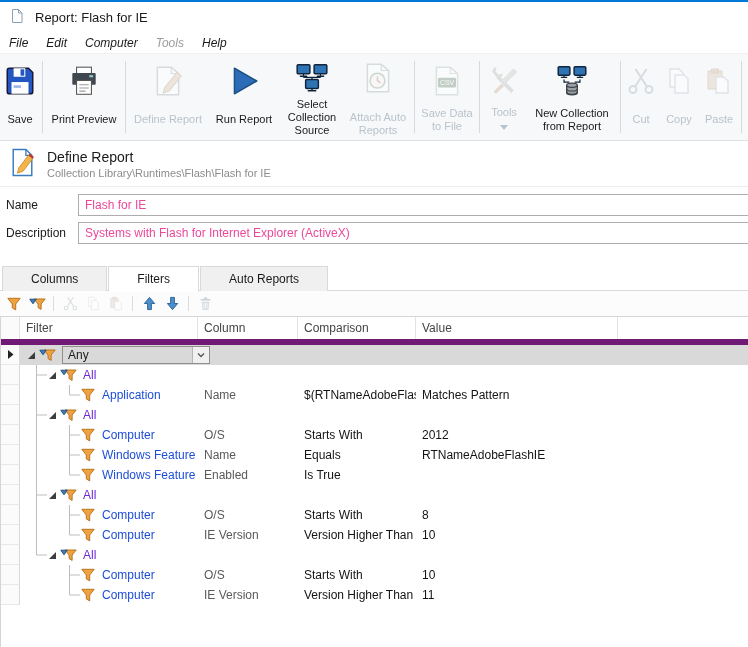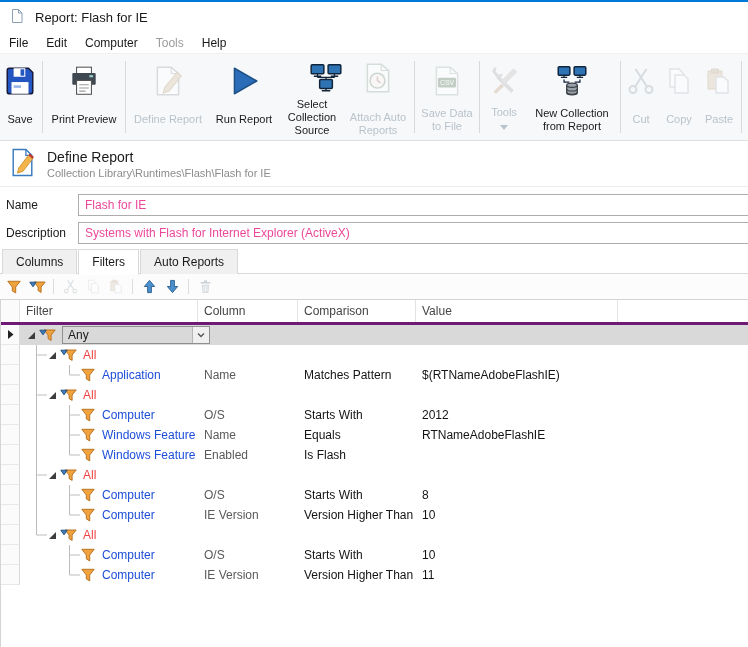--- a/index.html
+++ b/index.html
@@ -4,21 +4,21 @@
 <style>
   html,body{margin:0;padding:0;}
   body{width:748px;height:647px;overflow:hidden;background:#fff;
        font-family:"Liberation Sans",sans-serif;font-size:12px;color:#1a1a1a;}
   .window{width:748px;height:647px;box-sizing:border-box;border-top:2px solid #0079d8;
           display:flex;flex-direction:column;background:#fff;overflow:hidden;}
   
   .titlebar{height:30px;flex:none;display:flex;align-items:center;gap:10px;padding-left:9px;background:#fff;}
   .title-text{font-size:13px;}
   
-  .menubar{height:21px;flex:none;display:flex;align-items:center;background:#fff;}
+  .menubar{height:21px;flex:none;display:flex;align-items:center;background:#fff;font-style:italic;}
   .menu-item{padding:2px 9px;cursor:default;}
   .menu-item.disabled{color:#9b9b9b;}
   
   .toolbar{height:86px;flex:none;display:flex;align-items:stretch;background:#f7f8f9;
            border-top:1px solid #eef0f1;border-bottom:1px solid #dfdfdf;overflow:hidden;}
   .tb-btn{display:flex;flex-direction:column;align-items:center;padding-top:6px;flex:none;box-sizing:border-box;}
   .tb-icon{height:42px;display:flex;align-items:center;justify-content:center;}
   .tb-label{flex:1;display:flex;flex-direction:column;align-items:center;justify-content:center;
             text-align:center;font-size:11px;line-height:13px;padding-bottom:3px;color:#1a1a1a;}
   .tb-btn.disabled .tb-label{color:#b9c3cc;}
@@ -31,46 +31,46 @@
   .breadcrumb{font-size:11px;color:#8c8c8c;margin-top:2px;}
   
   .form{flex:none;padding:7px 0 2px;}
   .form-row{display:flex;align-items:center;margin-bottom:6px;}
   .form-label{width:72px;flex:none;padding-left:6px;}
   .form-input{flex:1;height:20px;border:1px solid #adadad;border-right:none;padding:0 6px;
               font:12px "Liberation Sans",sans-serif;color:#ec4899;outline:none;background:#fff;}
   
   .tabs{flex:none;display:flex;padding-left:2px;position:relative;}
   .tabs::after{content:"";position:absolute;left:0;right:0;bottom:0;height:1px;background:#d9d9d9;}
-  .tab{padding:5px 13px;background:#f0f0f0;border:1px solid #d9d9d9;border-bottom:none;
+  .tab{padding:5px 28px;background:#f0f0f0;border:1px solid #d9d9d9;border-bottom:none;
        margin-right:1px;position:relative;z-index:1;cursor:default;}
   .tab.active{background:#fff;z-index:3;border-bottom:1px solid #fff;margin-bottom:-1px;}
   
   .filter-toolbar{flex:none;display:flex;align-items:center;height:25px;gap:3px;padding-left:4px;
                   background:#fcfcfc;border-bottom:1px solid #d5d5d5;}
   .ft-btn{width:20px;height:20px;display:flex;align-items:center;justify-content:center;}
   .ft-btn.disabled svg{filter:grayscale(70%) opacity(.4);}
   .ft-sep{width:1px;height:15px;background:#dcdcdc;margin:0 3px;}
   
   .grid{flex:1;background:#fff;border-left:1px solid #d5d5d5;overflow:hidden;}
   .grid-header{display:grid;grid-template-columns:19px 178px 100px 118px 202px 1fr;height:22px;
-               border-bottom:3px solid #701a75;background:#fff;}
+               border-bottom:6px solid #701a75;background:#fff;}
   .gh-cell{display:flex;align-items:center;padding-left:6px;color:#454545;border-right:1px solid #e3e3e3;
            overflow:hidden;white-space:nowrap;}
   .gh-cell.sel{padding:0;background:#fbfbfb;}
   .gh-cell.filler{border-right:none;}
   .grid-row{display:grid;grid-template-columns:19px 178px 100px 118px 202px 1fr;height:20px;}
   .grid-row.selected{background:#d9d9d9;}
   .sel-cell{height:20px;box-sizing:border-box;border-right:1px solid #d9d9d9;border-bottom:1px solid #e8e8e8;
             background:#fbfbfb;display:flex;align-items:center;justify-content:center;}
   .tree-cell{display:flex;align-items:center;height:20px;overflow:visible;white-space:nowrap;padding-left:6px;}
   .cell{height:20px;line-height:20px;padding-left:6px;overflow:hidden;white-space:nowrap;color:#5a5a5a;}
   .cell.dark{color:#141414;}
   .tree-label{margin-left:6px;color:#1d4ed8;}
-  .tree-label.group{color:#ef4444;}
+  .tree-label.group{color:#6d28d9;}
   .g{flex:none;display:block;}
   .expander{flex:none;display:flex;width:10px;justify-content:center;margin-right:3px;}
   .funnel-wrap{flex:none;display:flex;}
   .leaf-space{flex:none;width:12px;}
   .combo{display:flex;align-items:center;justify-content:space-between;width:148px;height:18px;
          box-sizing:border-box;border:1px solid #8f8f8f;padding-left:5px;margin-left:6px;background:transparent;}
   .combo-btn{width:16px;height:16px;background:#f0f0f0;border-left:1px solid #b5b5b5;
              display:flex;align-items:center;justify-content:center;}
 </style>
 </head>
@@ -142,21 +142,21 @@
       <div class="tb-btn" style="width: 72px;">
         <div class="tb-icon">
           <svg width="34" height="34" viewBox="0 0 32 32">
             <path d="M7 4 28 16 7 28Z" fill="#2b6cb8" stroke="#1d5186" stroke-width="1.4" stroke-linejoin="round"></path>
           </svg>
         </div>
         <div class="tb-label">
           <span>Run Report</span>
         </div>
       </div>
-      <div class="tb-btn" style="width: 64px; align-items: flex-end;">
+      <div class="tb-btn" style="width: 64px;">
         <div class="tb-icon">
           <svg width="36" height="34" viewBox="0 0 34 32">
             <g fill="#2e74b5" stroke="#10243c" stroke-width="1.4">
               <rect x="3" y="2.5" width="12" height="8.5" rx="1"></rect>
               <rect x="19" y="2.5" width="12" height="8.5" rx="1"></rect>
               <rect x="11" y="16.5" width="12" height="8.5" rx="1"></rect>
             </g>
             <path d="M9 11v3.5M25 11v3.5M9 14.5h16M17 14.5v2" fill="none" stroke="#10243c" stroke-width="1.2"></path>
             <path d="M13 27h8M17 25v2" stroke="#10243c" stroke-width="1.4"></path>
             <path d="M5.5 13.5h7M21.5 13.5h7" stroke="#10243c" stroke-width="1.4"></path>
@@ -283,21 +283,21 @@
       <div class="section-title">Define Report</div>
       <div class="breadcrumb">Collection Library\Runtimes\Flash\Flash for IE</div>
     </div>
   </div>
 
   <div class="form">
     <div class="form-row">
       <span class="form-label">Name</span>
       <input class="form-input" type="text" value="Flash for IE" style="">
     </div>
-    <div class="form-row" style="margin-bottom:3px;">
+    <div class="form-row" style="margin-bottom:20px;">
       <span class="form-label">Description</span>
       <input class="form-input" type="text" value="Systems with Flash for Internet Explorer (ActiveX)" style="">
     </div>
   </div>
 
   <div class="tabs">
       <div class="tab">Columns</div>
       <div class="tab active">Filters</div>
       <div class="tab">Auto Reports</div>
     </div>
@@ -450,22 +450,22 @@
               </svg>
             </span>
             <span class="funnel-wrap">
               <svg width="16" height="16" viewBox="0 0 16 16">
                 <path d="M1.8 2.3h12.4L9.7 8v5.9l-3.4-2V8z" fill="#efa33e" stroke="#bb7322"></path>
               </svg>
             </span>
             <span class="tree-label">Application</span>
           </div>
           <div class="cell ">Name</div>
+          <div class="cell dark">$(RTNameAdobeFlashIE)</div>
           <div class="cell dark">Matches Pattern</div>
-          <div class="cell dark">$(RTNameAdobeFlashIE)</div>
           <div></div>
         </div>
         <div class="grid-row">
           <div class="sel-cell"></div>
           <div class="tree-cell" style="grid-column: 2 / 7;">
             <span style="display: flex;">
               <svg class="g" width="21" height="20">
                 <path d="M10.5 0v20M10.5 10h10.5" stroke="#bdbdbd" fill="none"></path>
               </svg>
             </span>
@@ -550,21 +550,21 @@
               </svg>
             </span>
             <span class="funnel-wrap">
               <svg width="16" height="16" viewBox="0 0 16 16">
                 <path d="M1.8 2.3h12.4L9.7 8v5.9l-3.4-2V8z" fill="#efa33e" stroke="#bb7322"></path>
               </svg>
             </span>
             <span class="tree-label">Windows Feature</span>
           </div>
           <div class="cell ">Enabled</div>
-          <div class="cell dark">Is Flash</div>
+          <div class="cell dark">Is True</div>
           <div class="cell dark"></div>
           <div></div>
         </div>
         <div class="grid-row">
           <div class="sel-cell"></div>
           <div class="tree-cell" style="grid-column: 2 / 7;">
             <span style="display: flex;">
               <svg class="g" width="21" height="20">
                 <path d="M10.5 0v20M10.5 10h10.5" stroke="#bdbdbd" fill="none"></path>
               </svg>

